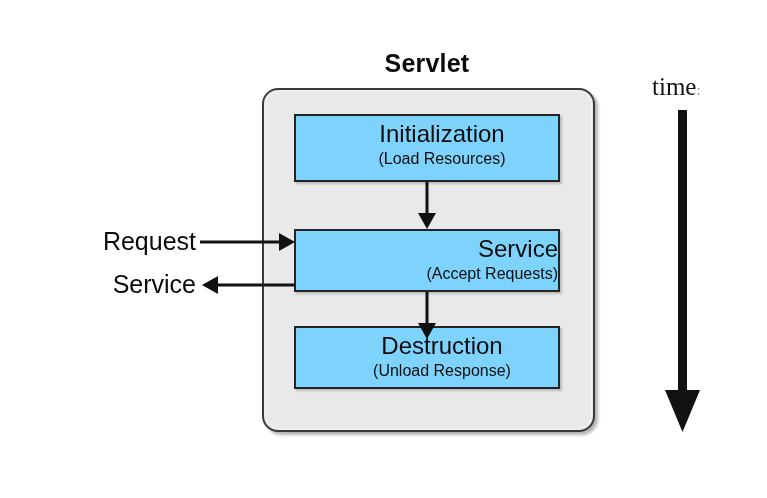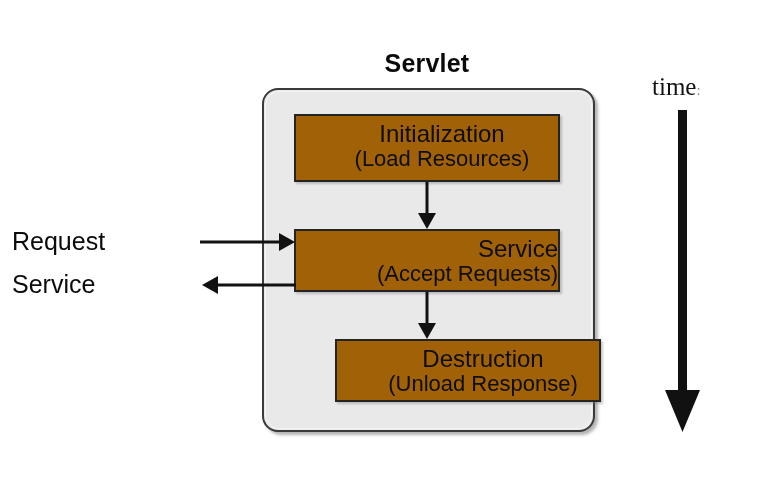--- a/index.html
+++ b/index.html
@@ -63,39 +63,39 @@
     border: 1px solid #f4f4f4;
     pointer-events: none;
   }
 
   
   .phase-box {
     position: absolute;
     left: 294px;
     width: 266px;
     box-sizing: border-box;
-    background: #a16207;
+    background: #7dd3fc;
     border: 2px solid #242424;
     box-shadow: 2px 2px 2px rgba(120, 120, 120, 0.40);
     text-align: center;
     padding-top: 4px;
     padding-left: 30px;
   }
   #box-initialization { top: 114px; height: 68px; }
   #box-service        { top: 229px; height: 63px; text-align: right; }
-  #box-destruction    { top: 339px; height: 63px; margin-left: 41px; }
+  #box-destruction    { top: 326px; height: 63px; }
 
   .phase-title {
     font-size: 24px;
     line-height: 28px;
     color: #0d0d0d;
     white-space: nowrap;
   }
   .phase-sub {
-    font-size: 22px;
+    font-size: 16px;
     line-height: 22px;
     color: #0d0d0d;
     white-space: nowrap;
   }
 
   
   #arrow-layer {
     position: absolute;
     left: 0;
     top: 0;
@@ -104,21 +104,21 @@
     pointer-events: none;
   }
 
   
   .side-label {
     position: absolute;
     font-size: 25px;
     line-height: 30px;
     color: #0b0b0b;
     white-space: nowrap;
-    margin-left: 12px;
+    text-align: right;
   }
   #label-request  { left: 0px; top: 226px; width: 196px; }
   #label-response { left: 0px; top: 269px; width: 196px; }
 
   
   .time-label {
     position: absolute;
     left: 652px;
     top: 72px;
     font-family: "Liberation Serif", serif;

